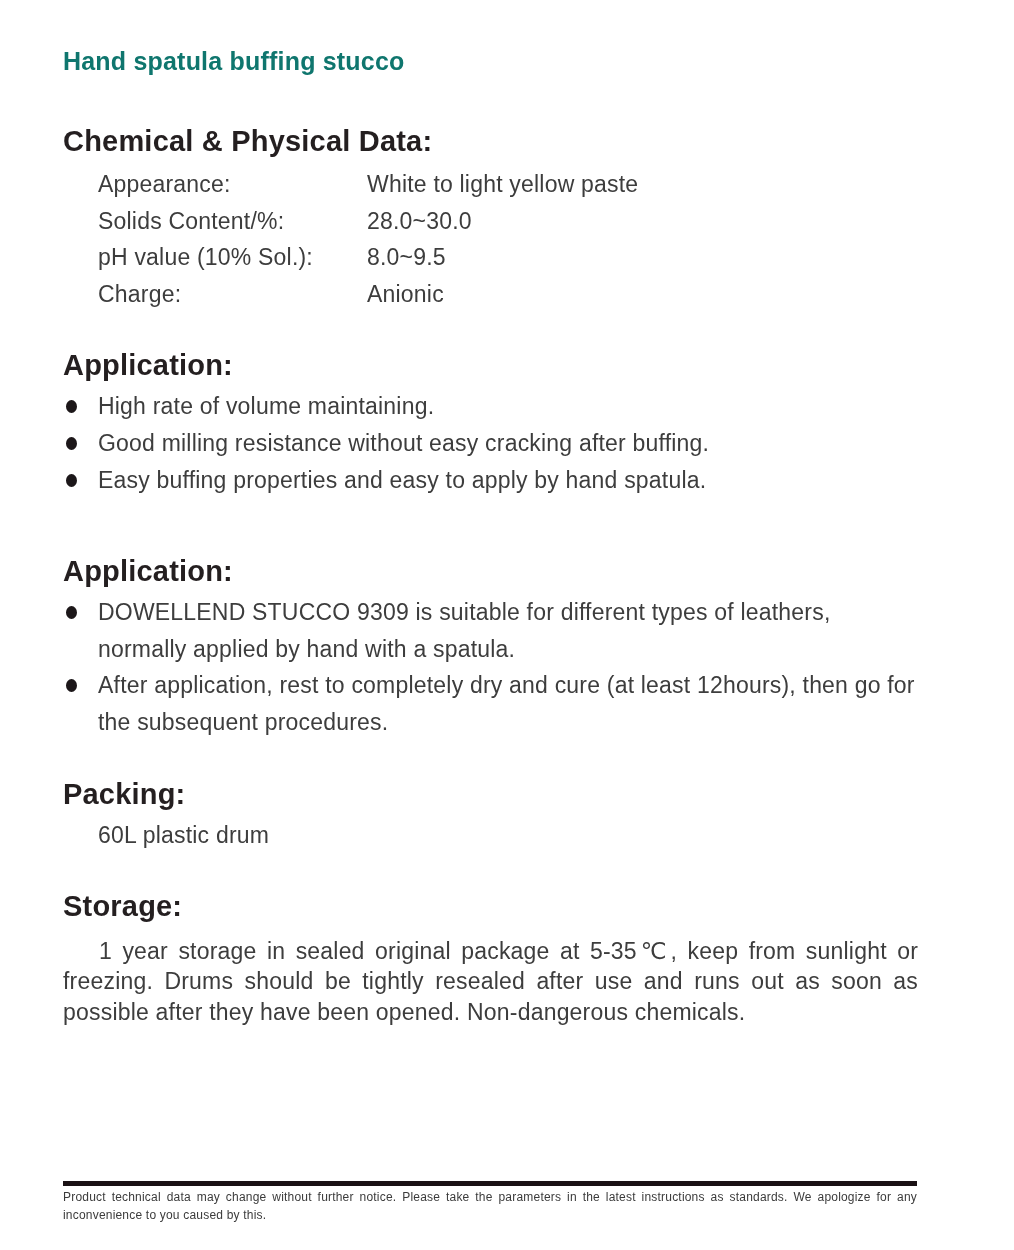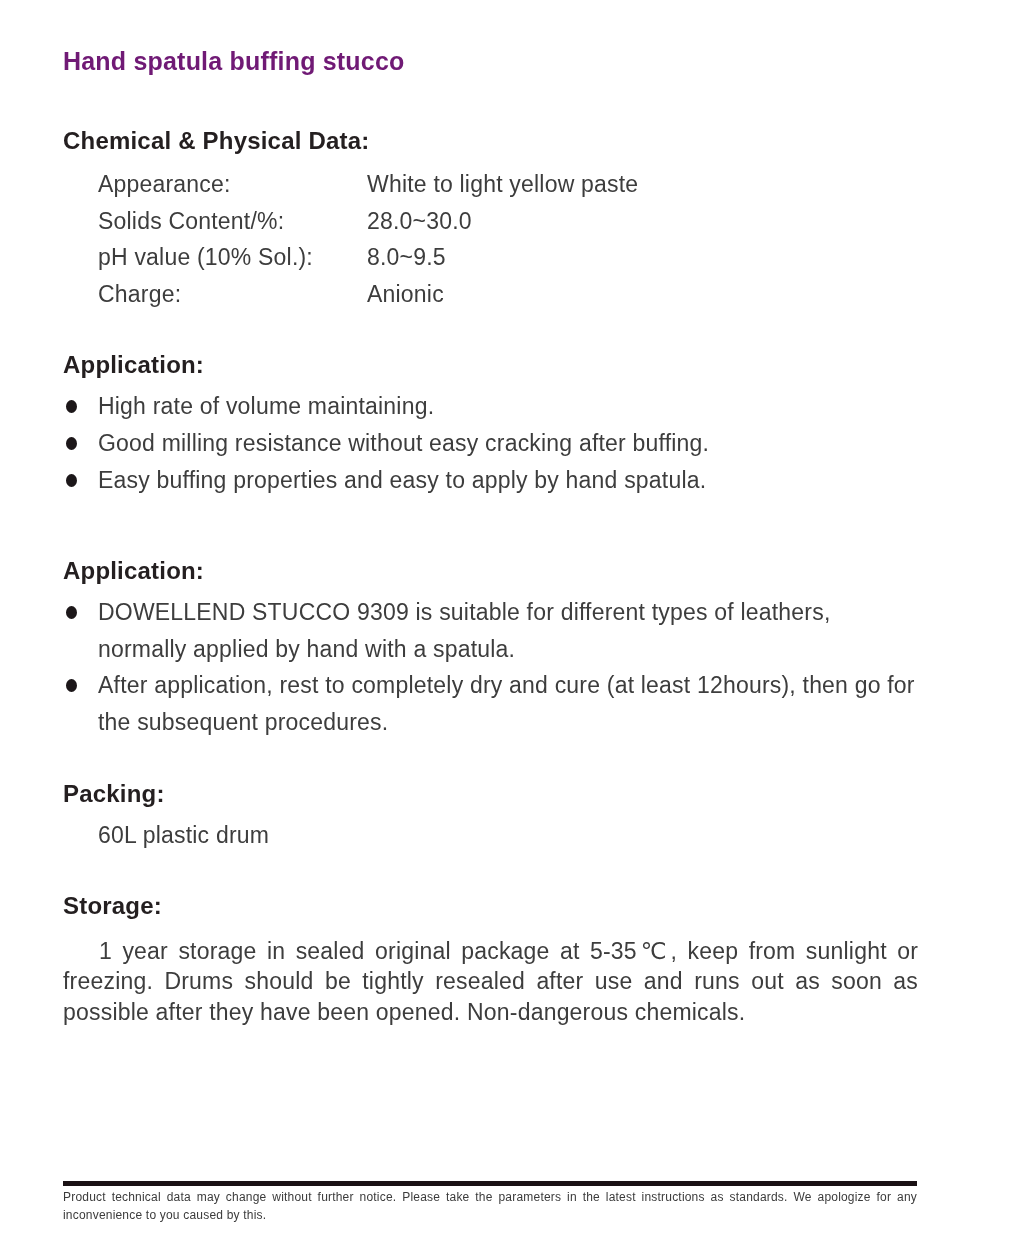--- a/index.html
+++ b/index.html
@@ -13,25 +13,25 @@
   }
   .content {
     position:absolute;
     left:63px; top:0;
     width:855px;
   }
   .doc-title {
     padding-top:45px;
     font-size:25px; font-weight:bold;
     line-height:32px;
-    color:#701a75;
+    color:#0f766e;
     letter-spacing:0.2px;
   }
   .sec-heading {
-    font-size:24px; font-weight:bold;
+    font-size:29px; font-weight:bold;
     line-height:32px;
     color:#241f20;
     letter-spacing:0.2px;
   }
   .h-chem   { margin-top:48px; }
   .h-prop   { margin-top:37px; }
   .h-app    { margin-top:56px; }
   .h-pack   { margin-top:37px; }
   .h-store  { margin-top:36px; }
 

